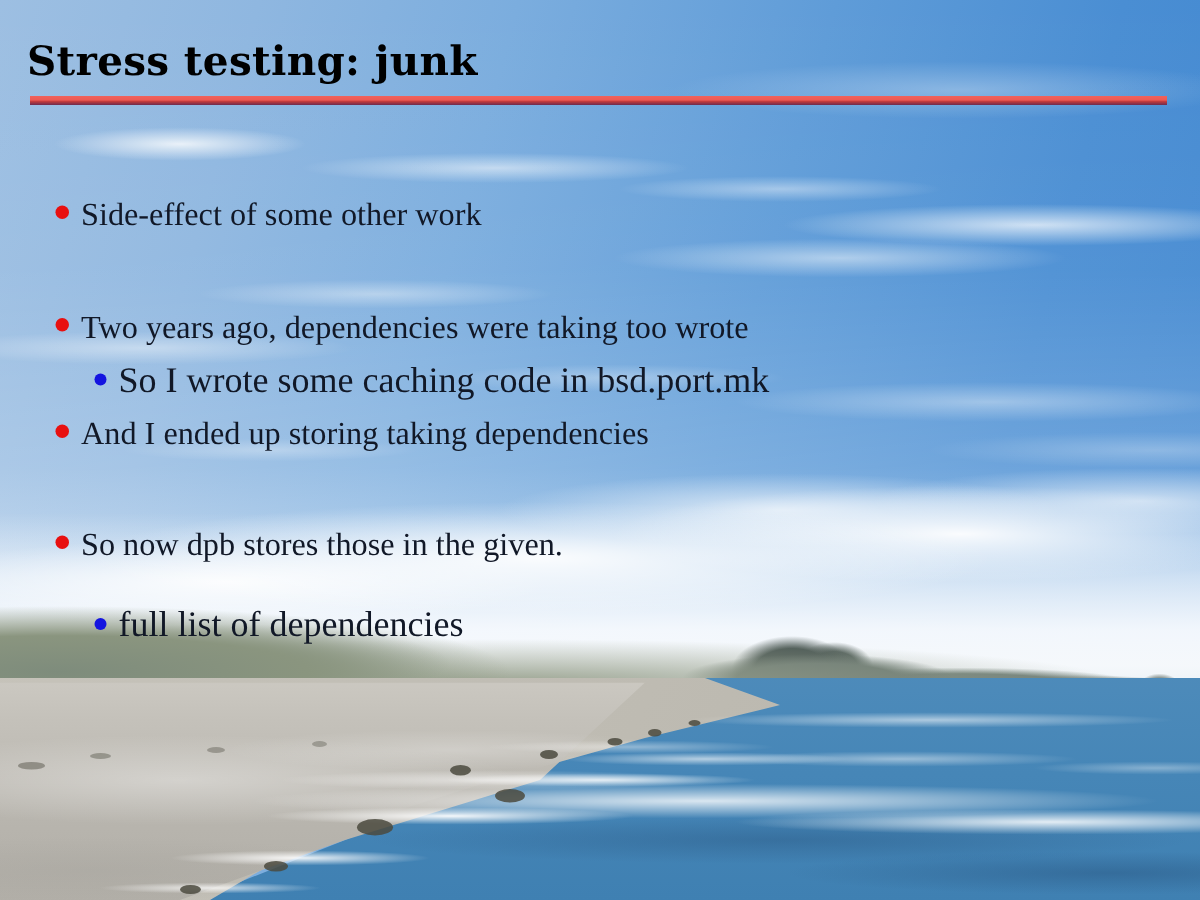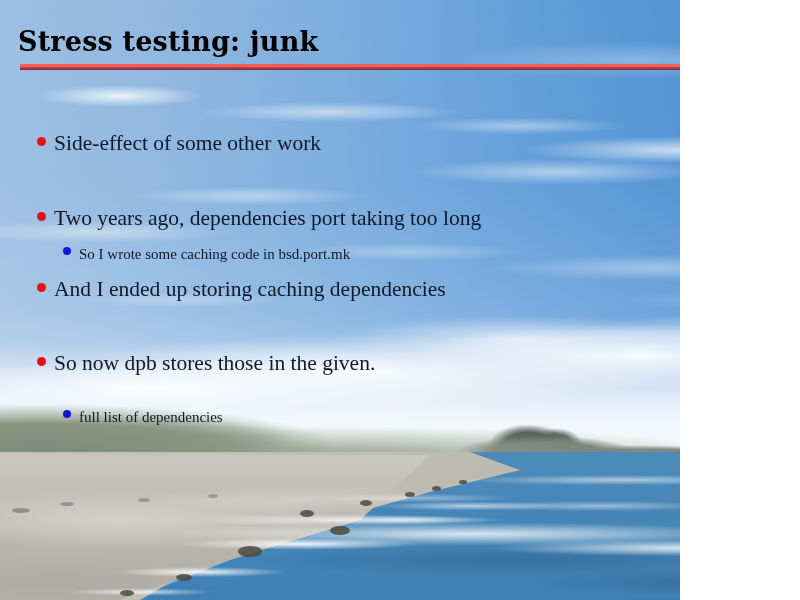--- a/index.html
+++ b/index.html
@@ -8,21 +8,21 @@
     width: 800px;
     height: 600px;
     overflow: hidden;
   }
   body {
     font-family: "Liberation Serif", serif;
   }
 
   #slide {
     position: relative;
-    width: 680px;
+    width: 800px;
     height: 600px;
     overflow: hidden;
     background: #0f766e;
   }
 
   
   .bg-layer { position: absolute; left: 0; top: 0; width: 800px; height: 600px; }
 
   
   .sky {
@@ -206,21 +206,21 @@
     flex: none;
     width: 9px;
     height: 9px;
     border-radius: 50%;
     margin-right: 8px;
     position: relative;
     top: -4px;
   }
   .lvl1 { left: 37px; font-size: 21.5px; line-height: 26px; }
   .lvl1 .dot { background: #e81010; }
-  .lvl2 { left: 63px; font-size: 15px; line-height: 24px; }
+  .lvl2 { left: 63px; font-size: 24px; line-height: 24px; }
   .lvl2 .dot { background: #1414e0; width: 8px; height: 8px; }
   .bullet-row .txt {
     color: #111827;
     font-family: "Liberation Serif", serif;
   }
 </style>
 </head>
 <body>
 
 <div id="slide">
@@ -261,31 +261,31 @@
 
   <div id="body">
 
     <div class="bullet-row lvl1" style="top:130px;">
       <span class="dot"></span>
       <span class="txt">Side-effect of some other work</span>
     </div>
 
     <div class="bullet-row lvl1" style="top:205px;">
       <span class="dot"></span>
-      <span class="txt">Two years ago, dependencies port taking too long</span>
+      <span class="txt">Two years ago, dependencies were taking too wrote</span>
     </div>
 
     <div class="bullet-row lvl2" style="top:242px;">
       <span class="dot"></span>
       <span class="txt">So I wrote some caching code in bsd.port.mk</span>
     </div>
 
     <div class="bullet-row lvl1" style="top:276px;">
       <span class="dot"></span>
-      <span class="txt">And I ended up storing caching dependencies</span>
+      <span class="txt">And I ended up storing taking dependencies</span>
     </div>
 
     <div class="bullet-row lvl1" style="top:350px;">
       <span class="dot"></span>
       <span class="txt">So now dpb stores those in the given.</span>
     </div>
 
     <div class="bullet-row lvl2" style="top:405px;">
       <span class="dot"></span>
       <span class="txt">full list of dependencies</span>

